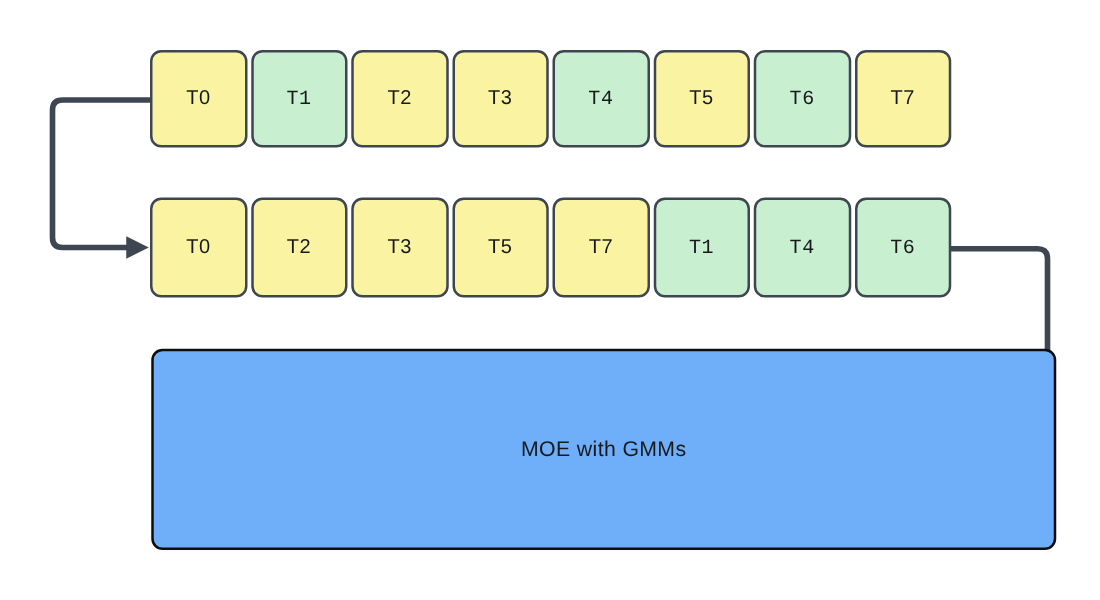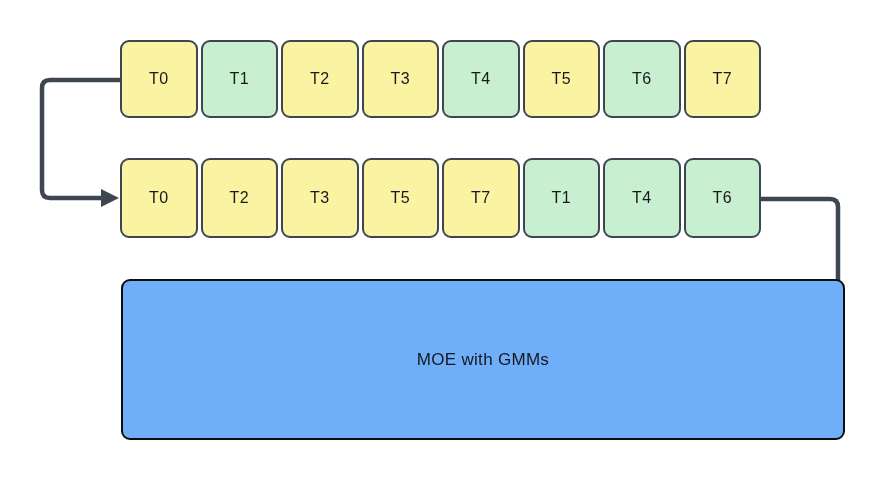--- a/index.html
+++ b/index.html
@@ -28,21 +28,21 @@
     border-radius: 9px;
     display: flex;
     align-items: center;
     justify-content: center;
     font-size: 16px;
     font-weight: 500;
     letter-spacing: 0.5px;
     color: var(--c-text, #17191c);
   }
   .token.yellow { background: var(--c-yellow, #faf3a2); }
-  .token.green  { background: var(--c-green,  #c8efd0); }
+  .token.green  { background: var(--c-green,  #c8efd0); font-family: Liberation Mono, monospace; }
   .moe-box {
     position: absolute;
     left: 121px; top: 279px;
     width: 724px; height: 161px;
     background: var(--c-blue, #6faef8);
     border: 2px solid var(--c-moe_border, #0d0d0d);
     border-radius: 9px;
     display: flex;
     align-items: center;
     justify-content: center;

